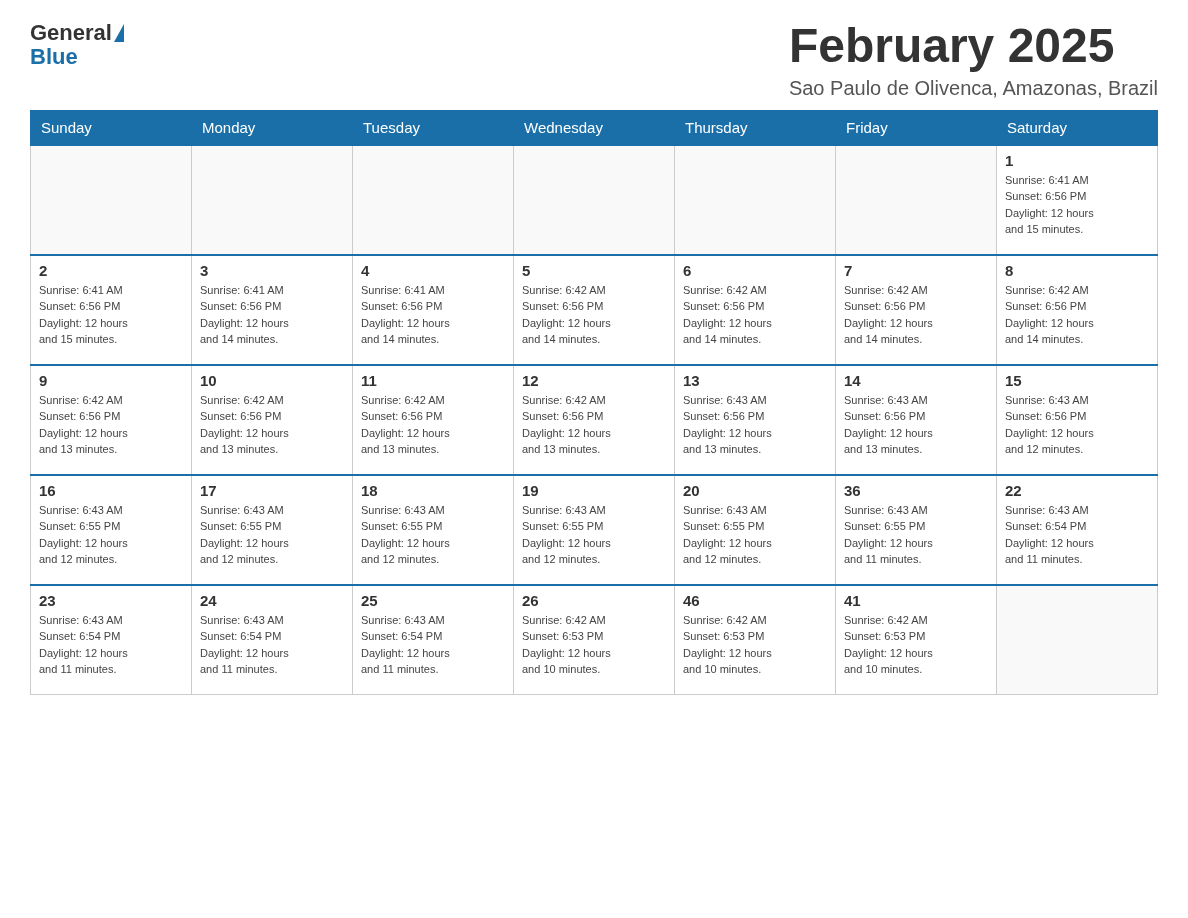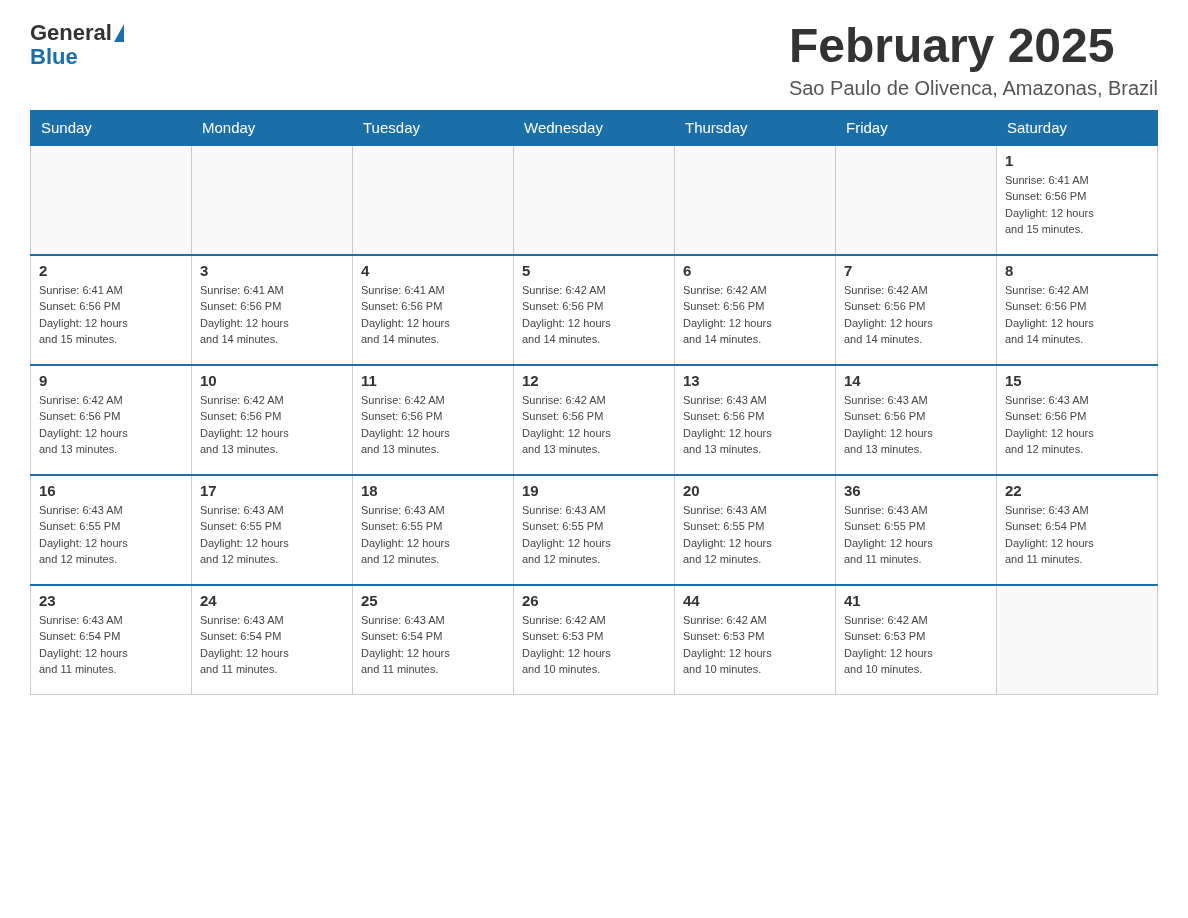--- a/index.html
+++ b/index.html
@@ -320,21 +320,21 @@
 and 11 minutes.</div>
         </td>
         <td>
           <div class="day-number">26</div>
           <div class="day-info" style="white-space: pre-line;">Sunrise: 6:42 AM
 Sunset: 6:53 PM
 Daylight: 12 hours
 and 10 minutes.</div>
         </td>
         <td>
-          <div class="day-number">44</div>
+          <div class="day-number">46</div>
           <div class="day-info" style="white-space: pre-line;">Sunrise: 6:42 AM
 Sunset: 6:53 PM
 Daylight: 12 hours
 and 10 minutes.</div>
         </td>
         <td>
           <div class="day-number">41</div>
           <div class="day-info" style="white-space: pre-line;">Sunrise: 6:42 AM
 Sunset: 6:53 PM
 Daylight: 12 hours

